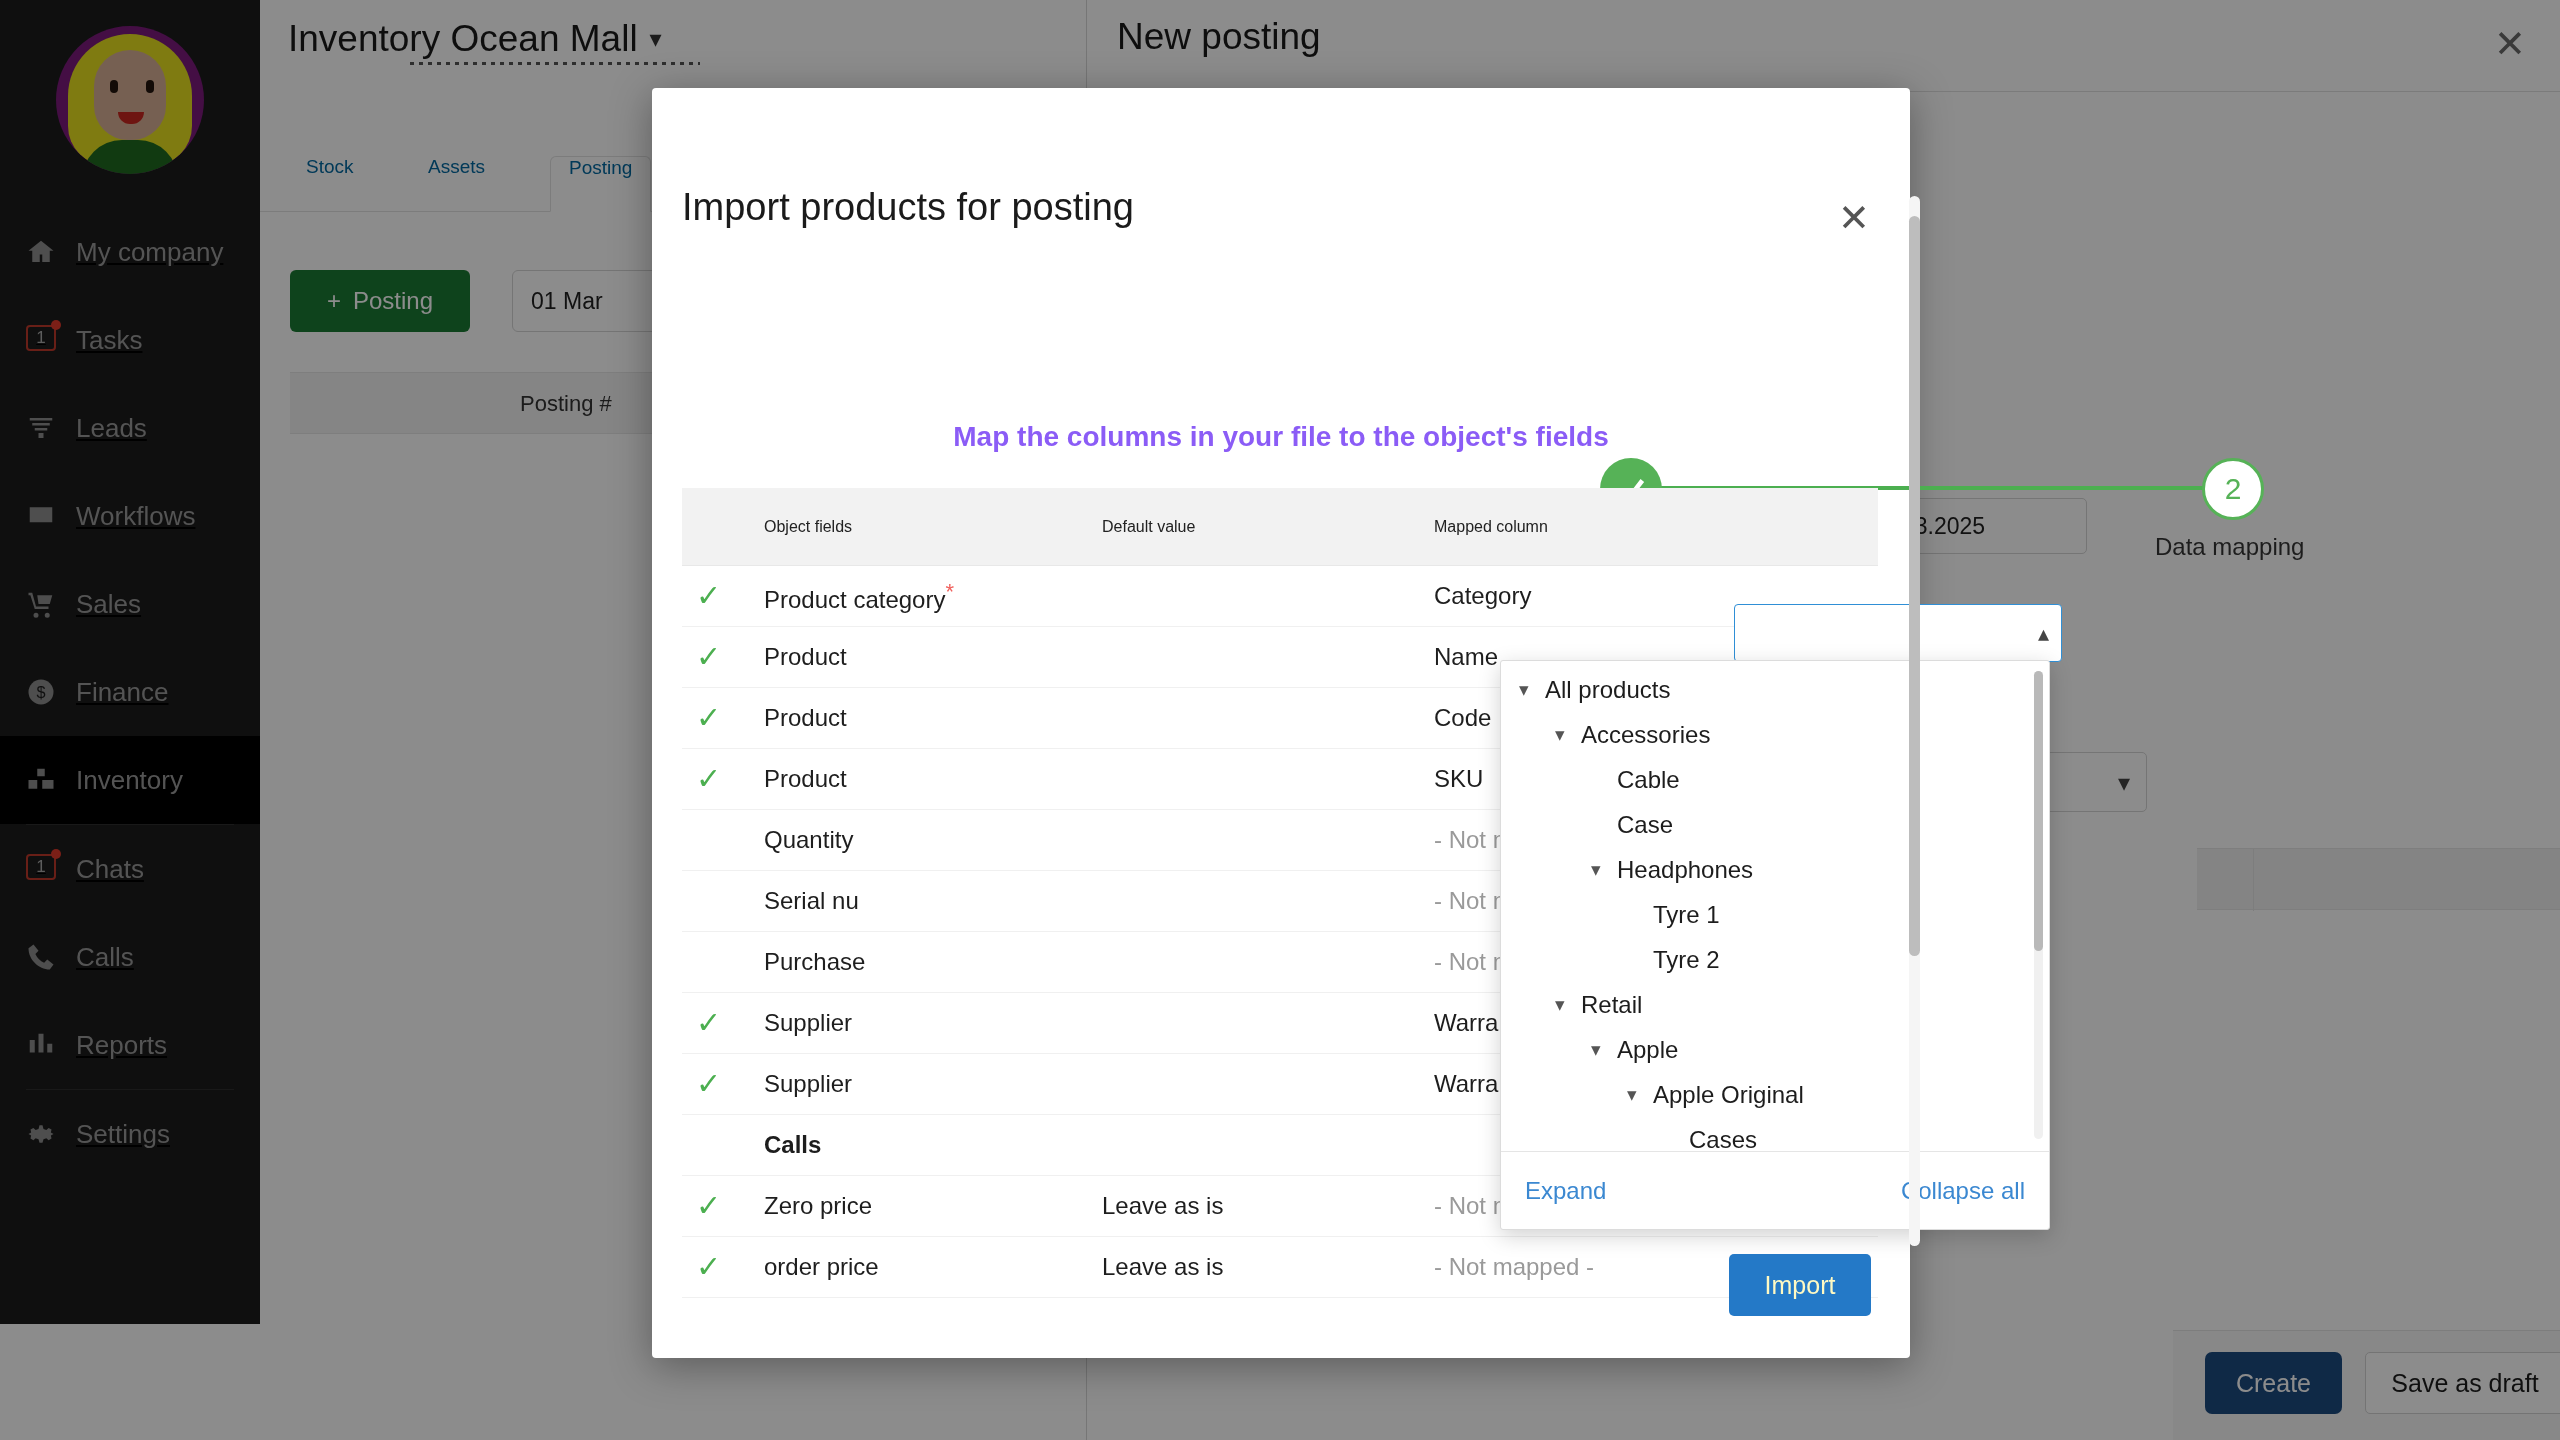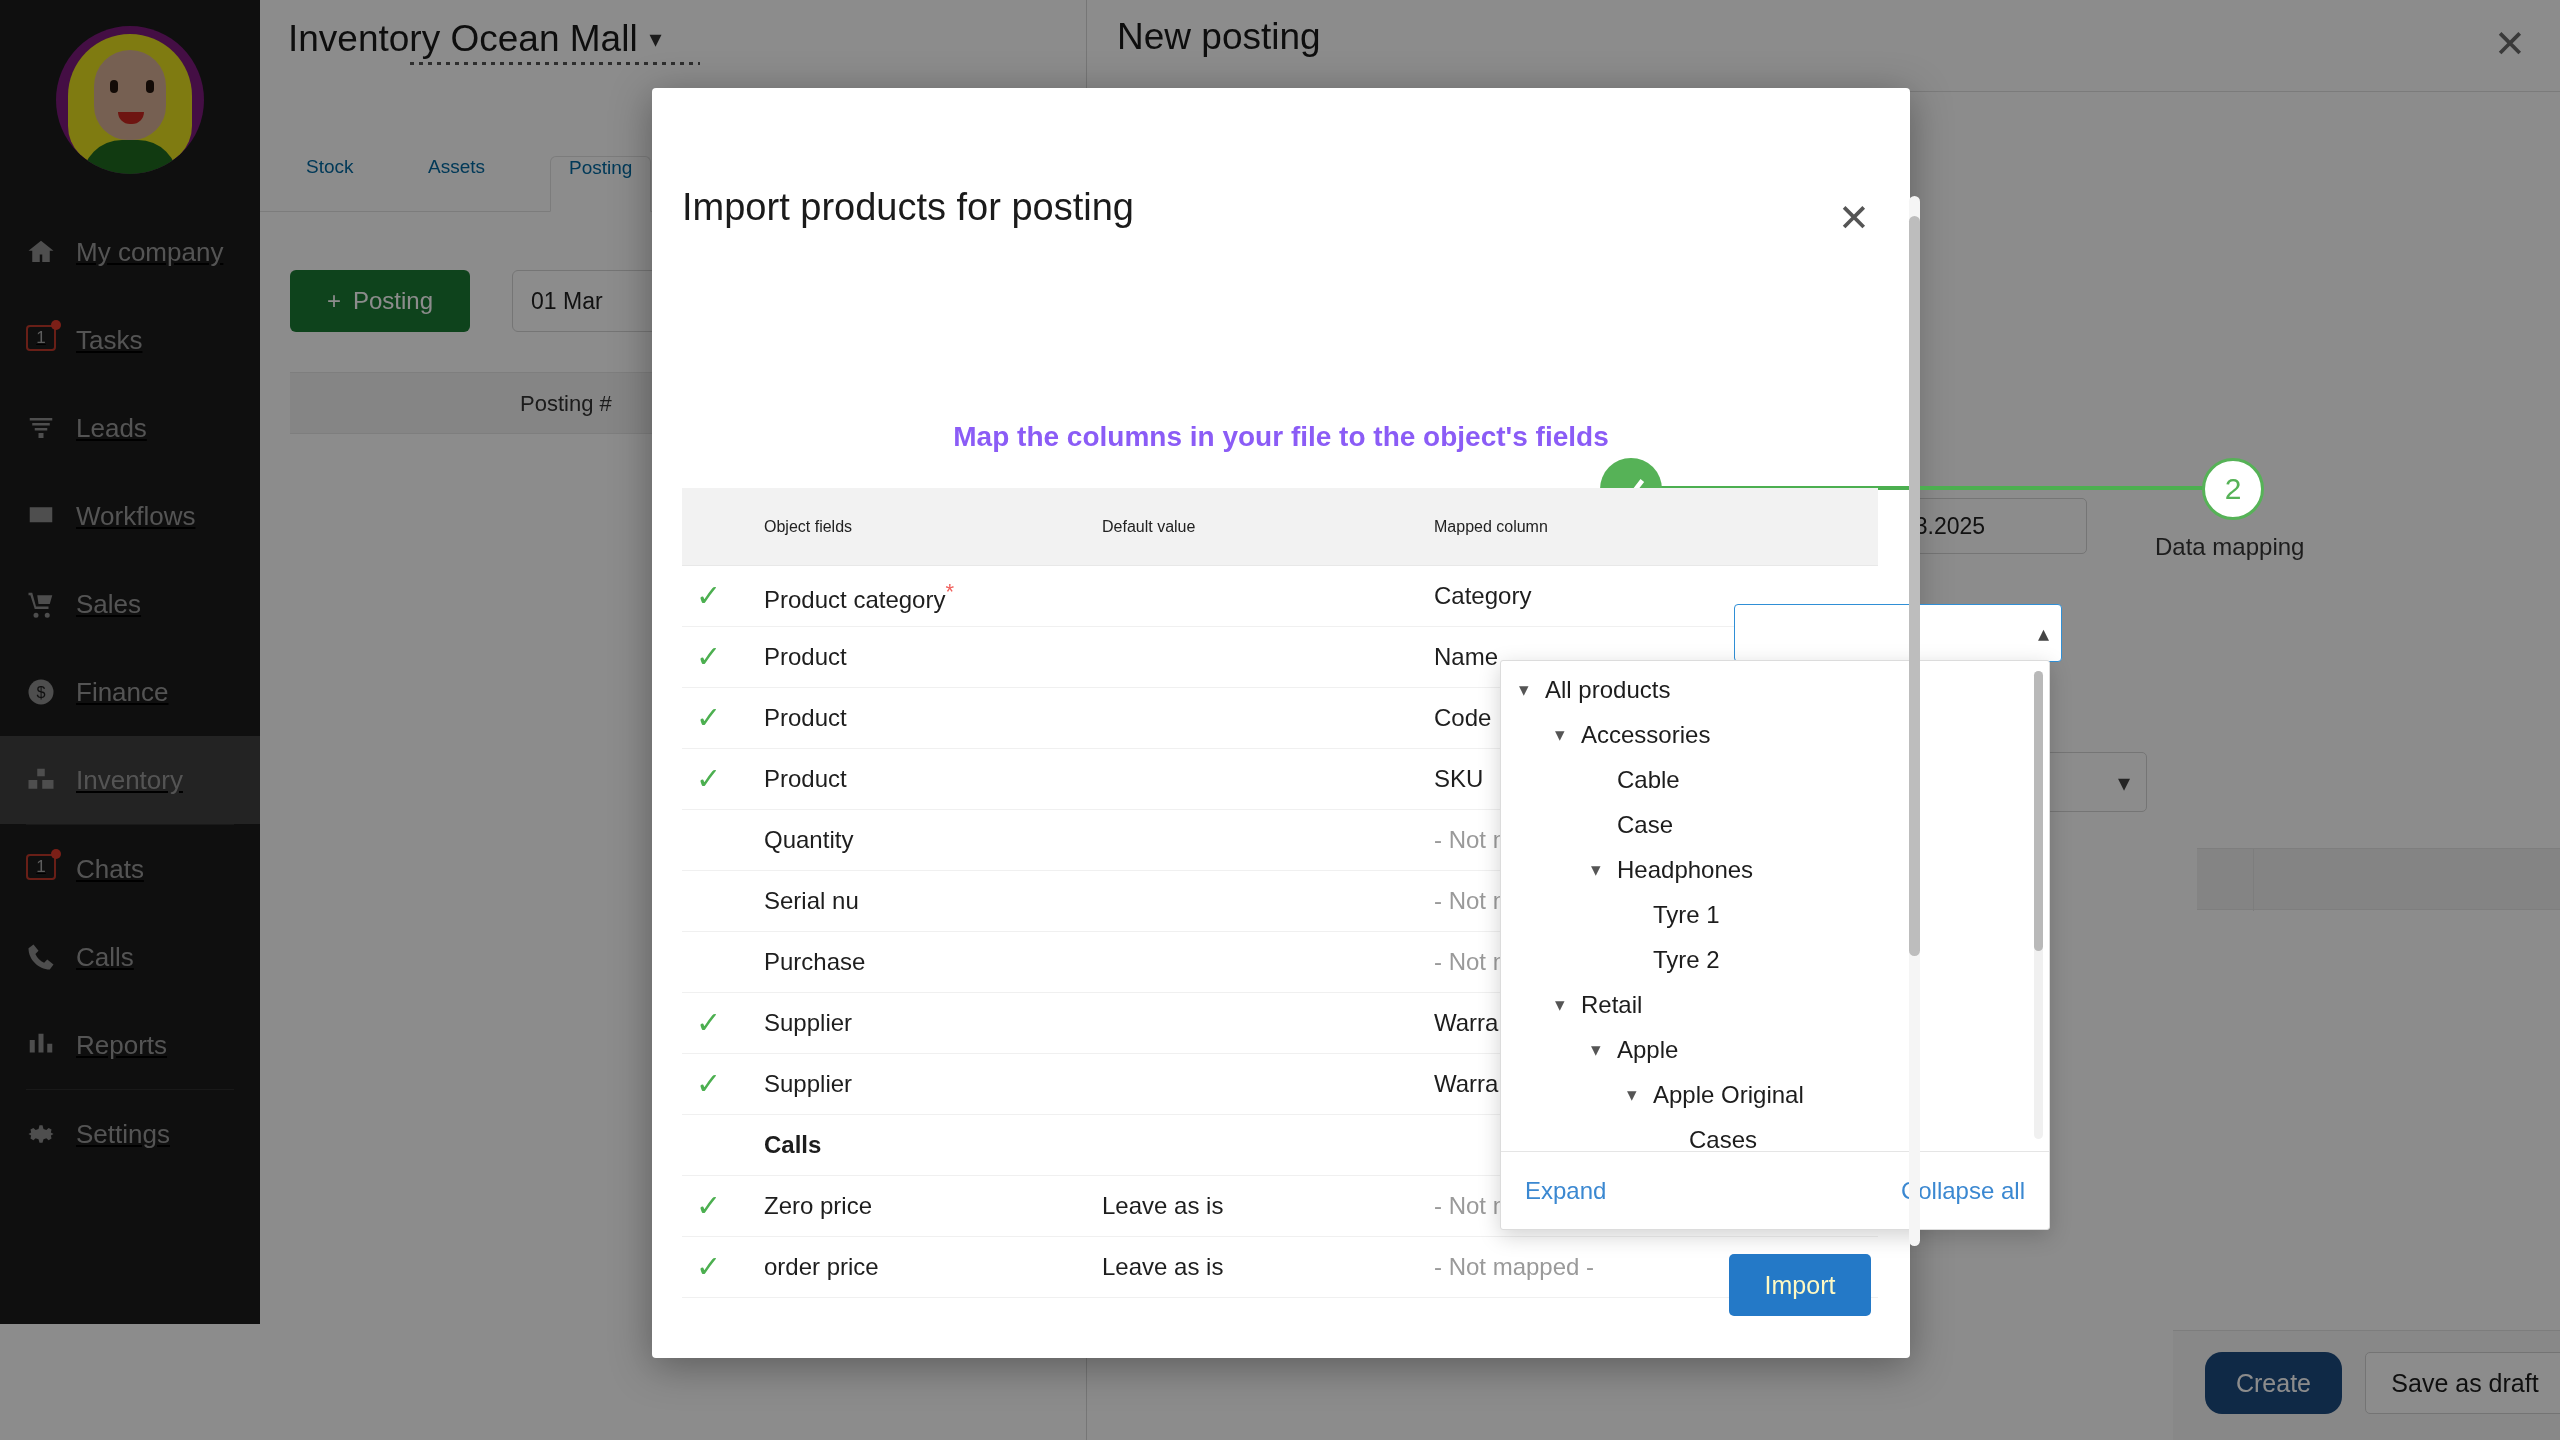--- a/index.html
+++ b/index.html
@@ -50,21 +50,21 @@
     position: absolute; left: 26px; bottom: -6px;
     width: 96px; height: 40px; border-radius: 48px 48px 0 0; background: #1f6b1f;
   }
 
   .nav { padding-top: 8px; }
   .nav-item {
     height: 88px; display: flex; align-items: center;
     padding-left: 26px; gap: 20px;
     color: #9a9a9a; font-size: 26px; position: relative;
   }
-  .nav-item.active { background: #404040; }
+  .nav-item.active { background: #000000; }
   .nav-icon { width: 30px; height: 30px; flex: 0 0 30px; position: relative; color: #9a9a9a; }
   .nav-icon svg { display: block; width: 30px; height: 30px; fill: #8e8e8e; }
   .badge-box {
     width: 30px; height: 26px; border: 2px solid #c0392b; border-radius: 4px;
     display: flex; align-items: center; justify-content: center;
     font-size: 17px; color: #a9a9a9; position: relative;
   }
   .badge-dot {
     position: absolute; right: -5px; top: -5px;
     width: 10px; height: 10px; border-radius: 50%; background: #e0392b;
@@ -153,21 +153,21 @@
     position: absolute; left: 1110px; top: 848px; right: 0; height: 62px;
     background: #f1f1f1; border-top: 1px solid #e6e6e6; border-bottom: 1px solid #e6e6e6;
   }
   .vline { position: absolute; top: 0; width: 1px; height: 62px; background: #e3e3e3; }
   .footer-bar {
     position: absolute; left: 1086px; bottom: 0; right: 0; height: 110px;
     background: #f7f7f7; border-top: 1px solid #e4e4e4;
   }
   .btn-create {
     position: absolute; left: 1118px; bottom: 26px; width: 137px; height: 62px;
-    background: #1c4b80; color: #fff; border: none; border-radius: 17px; font-size: 25px;
+    background: #1c4b80; color: #fff; border: none; border-radius: 7px; font-size: 25px;
     font-family: "Liberation Sans", sans-serif;
   }
   .btn-draft {
     position: absolute; left: 1278px; bottom: 26px; width: 200px; height: 62px;
     background: #fff; color: #1d1d1d; border: 1px solid #d3d3d3; border-radius: 5px; font-size: 25px;
     font-family: "Liberation Sans", sans-serif;
   }
 
   
   .dim { position: absolute; inset: 0; background: rgba(0,0,0,0.45); }

